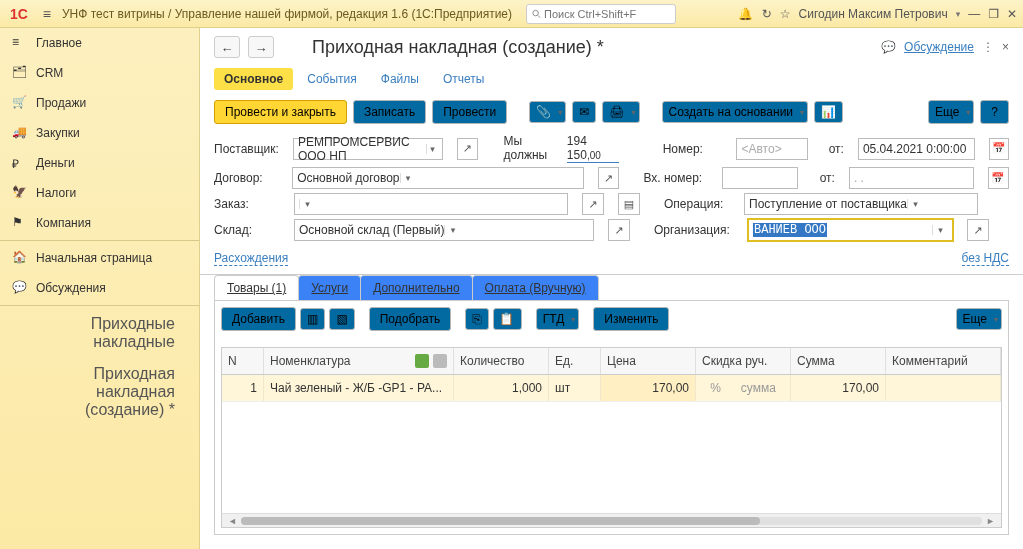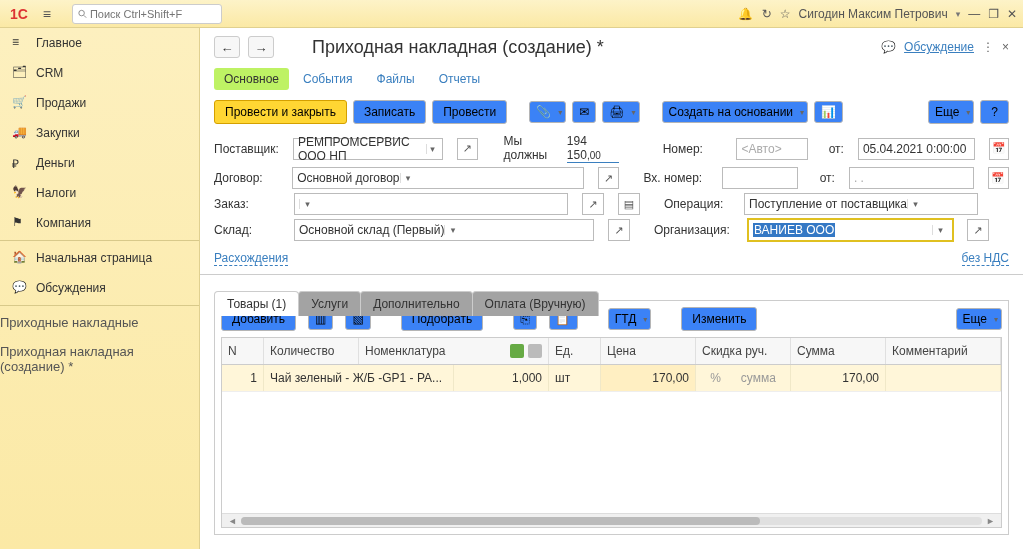--- a/index.html
+++ b/index.html
@@ -15,68 +15,68 @@
   .search-wrap input { border: 0; outline: 0; font-size: 11px; width: 100%; color: #999; }
   .topright { margin-left: auto; display: flex; align-items: center; gap: 8px; color: #555; }
   .topright span, .topright div { cursor: pointer; }
   
   
   .main { display: flex; height: calc(549px - 28px); }
   .sidebar { width: 200px; background: linear-gradient(#fdf0bf, #fbe9a5); border-right: 1px solid #e0d090; }
   .sidebar-item { display: flex; align-items: center; gap: 8px; padding: 7px 12px; cursor: pointer; color: #333; }
   .sidebar-item svg, .sidebar-item .iconbox { width: 16px; height: 16px; flex-shrink: 0; }
   .sidebar-sep { border-top: 1px solid #d8c98a; margin: 2px 0; }
-  .sidebar-favitem { padding: 7px 0; cursor: pointer; color: #555; font-size: 13px; }
+  .sidebar-favitem { padding: 7px 24px; cursor: pointer; color: #555; font-size: 16px; text-align: right; }
   
   
   .content { flex: 1; display: flex; flex-direction: column; background: #fff; overflow: hidden; }
   .doc-head { display: flex; align-items: center; padding: 8px 14px 4px 14px; gap: 8px; }
   .navbtn { width: 26px; height: 22px; border: 1px solid #ccc; background: #f7f7f7; display: flex; align-items: center; justify-content: center; cursor: pointer; border-radius: 3px; font-size: 13px; }
   .doc-title { font-size: 18px; color: #333; margin-left: 30px; }
   .doc-head-right { margin-left: auto; display: flex; align-items: center; gap: 8px; color: #666; }
   
   .tabs1 { display: flex; gap: 4px; padding: 6px 14px; }
   .tabs1 .tab { padding: 4px 10px; cursor: pointer; border-radius: 3px; color: #3a7fbf; }
-  .tabs1 .tab.active { background: #bef264; color: #333; }
+  .tabs1 .tab.active { background: #fde047; color: #333; font-weight: bold; }
   
   
   .cmdbar { display: flex; align-items: center; padding: 4px 14px; gap: 6px; }
-  .btn { border: 1px solid #b5b5b5; background: #3b82f6; padding: 4px 10px; border-radius: 3px; cursor: pointer; font-size: 12px; }
+  .btn { border: 1px solid #b5b5b5; background: #0369a1; padding: 4px 10px; border-radius: 3px; cursor: pointer; font-size: 12px; }
   .btn.primary { background: #ffd633; border-color: #d4a000; font-weight: 500; }
   .btn.icon { padding: 3px 6px; display: flex; align-items: center; gap: 2px; }
   .btn.icon.split { padding-right: 14px; position: relative; }
   .btn.icon.split::after { content: "▾"; position: absolute; right: 3px; font-size: 8px; color: #666; }
   .cmdbar-right { margin-left: auto; display: flex; gap: 6px; }
   
   
   .form { padding: 2px 14px; }
   .form-row { display: flex; align-items: center; margin: 4px 0; gap: 14px; }
   .lbl { width: 66px; color: #333; }
   .lbl.wide { width: 80px; }
   .fld { border: 1px solid #bbb; background: #fff; height: 22px; display: flex; align-items: center; padding: 0 4px; font-size: 12px; position: relative; }
   .fld .dd { width: 16px; text-align: center; color: #666; border-left: 1px solid #ddd; cursor: pointer; font-size: 9px; }
   .fld.focused { outline: 2px solid #e0c020; outline-offset: -1px; }
-  .fld .selected-text { background: #3478c5; color: #fff; padding: 0 1px; }
+  .fld .selected-text { background: #3478c5; color: #fff; padding: 0 1px; font-family: Liberation Mono, monospace; }
   .openbtn { width: 22px; height: 22px; border: 1px solid #bbb; display: flex; align-items: center; justify-content: center; cursor: pointer; font-size: 11px; color: #555; }
   .linkish { color: #3a7fbf; cursor: pointer; border-bottom: 1px dashed #3a7fbf; font-size: 12px; }
   .linkish.solid { border-bottom: 1px solid #3a7fbf; }
   .amount { font-size: 12px; color: #333; }
   .amount .dec { font-size: 10px; }
   .placeholder { color: #aaa; }
   
   .form-bottom { display: flex; justify-content: space-between; padding: 4px 14px 8px 14px; }
   
   
   .tabs2-wrap { border-top: 1px solid #ccc; }
-  .tabs2 { display: flex; padding: 0 14px; position: relative; top: 16px; }
-  .tabs2 .tab { padding: 5px 12px; border: 1px solid #ccc; border-bottom: 0; background: #a3a3a3; cursor: pointer; margin-right: -1px; border-radius: 4px 4px 0 0; font-size: 12px; }
+  .tabs2 { display: flex; padding: 0 14px; position: relative; top: 0; text-decoration: underline; }
+  .tabs2 .tab { padding: 5px 12px; border: 1px solid #ccc; border-bottom: 0; background: #3b82f6; cursor: pointer; margin-right: -1px; border-radius: 4px 4px 0 0; font-size: 12px; }
   .tabs2 .tab.active { background: #fff; }
   
   .table-area { border: 1px solid #ccc; margin: 0 14px 14px 14px; padding: 6px; display: flex; flex-direction: column; flex: 1; min-height: 0; }
-  .table-cmd { display: flex; gap: 12px; align-items: center; margin-bottom: 6px; }
+  .table-cmd { display: flex; gap: 4px; align-items: center; margin-bottom: 16px; }
   
   .grid { border: 1px solid #ccc; flex: 1; display: flex; flex-direction: column; overflow: hidden; }
   .grid-head { display: flex; background: #f7f7f7; border-bottom: 1px solid #ccc; }
   .grid-head .cell { padding: 6px 6px; border-right: 1px solid #e0e0e0; font-size: 12px; color: #444; display: flex; align-items: center; }
   .grid-row { display: flex; background: #fff6d9; border-bottom: 1px solid #eee; }
   .grid-row .cell { padding: 6px 6px; border-right: 1px solid #f0e8c8; font-size: 12px; display: flex; align-items: center; }
   .cell.num { justify-content: flex-end; }
   .cell.center { justify-content: center; color: #999; }
   .c-n { width: 42px; }
   .c-nom { width: 190px; }
@@ -94,20 +94,21 @@
   
   .stat-ico { width: 14px; height: 14px; background: #6a4; border-radius: 2px; }
   .stat-ico2 { width: 14px; height: 14px; background: #bbb; border-radius: 2px; }
 </style>
 </head>
 <body>
 
 <div class="topbar">
   <div class="logo">1C</div>
   <div class="ham">≡</div>
+  <div class="title">УНФ тест витрины / Управление нашей фирмой, редакция 1.6  (1С:Предприятие)</div>
   <div class="search-wrap">
     <svg viewBox="0 0 24 24">
         <circle cx="10" cy="10" r="6" fill="none" stroke="#888" stroke-width="2"></circle>
         <line x1="15" y1="15" x2="20" y2="20" stroke="#888" stroke-width="2"></line>
       </svg>
     <input placeholder="Поиск Ctrl+Shift+F" style="">
   </div>
   <div class="topright">
     <div>🔔</div>
     <div>↻</div>
@@ -328,26 +329,26 @@
         <span style="width:6px"></span>
         <button class="btn">Изменить</button>
         <div style="margin-left:auto">
           <button class="btn icon split">Еще</button>
         </div>
       </div>
 
       <div class="grid">
         <div class="grid-head">
           <div class="cell c-n">N</div>
-          <div class="cell c-qty">Количество</div>
           <div class="cell c-nom">
               <span>Номенклатура</span>
               <span style="margin-left:auto" class="stat-ico"></span>
               <span style="margin-left:4px" class="stat-ico2"></span>
             </div>
+          <div class="cell c-qty">Количество</div>
           <div class="cell c-ed">Ед.</div>
           <div class="cell c-price">Цена</div>
           <div class="cell c-disc">Скидка руч.</div>
           <div class="cell c-sum">Сумма</div>
           <div class="cell c-comm">Комментарий</div>
         </div>
         <div class="grid-body">
           <div class="grid-row">
             <div class="cell c-n num">1</div>
             <div class="cell c-nom">Чай зеленый - Ж/Б  -GP1 - PA...</div>

